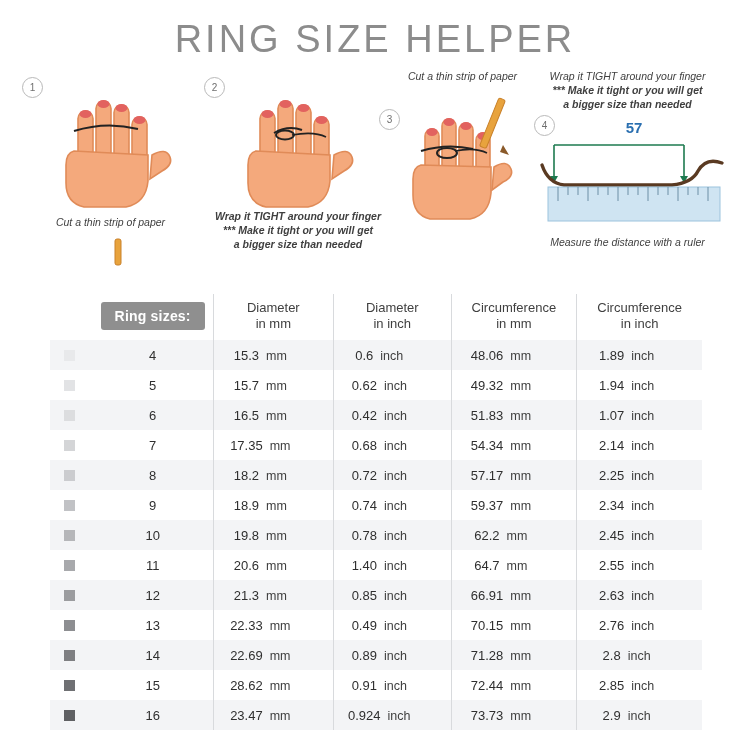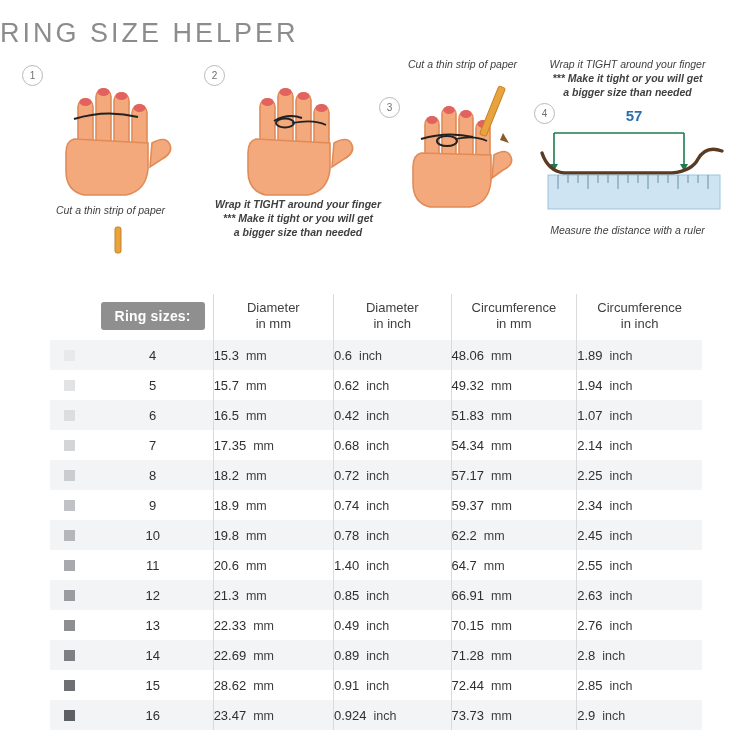--- a/index.html
+++ b/index.html
@@ -16,22 +16,22 @@
     position: relative;
   }
   .page {
     width: 750px;
     height: 750px;
     position: relative;
   }
 
   
   .title {
-    text-align: left;
-    font-size: 27px;
+    text-align: center;
+    font-size: 38px;
     letter-spacing: 3px;
     color: #8c8c8c;
     font-weight: normal;
     margin: 18px 0 0 0;
     font-family: "Liberation Sans", sans-serif;
   }
 
   
   .steps {
     position: relative;
@@ -109,21 +109,21 @@
   .sw {
     display: block;
     width: 11px;
     height: 11px;
     margin-left: 14px;
   }
   .col-size { width: 120px; text-align: center; }
   .num-cell {
     display: flex;
     align-items: baseline;
-    justify-content: flex-start;
+    justify-content: center;
     gap: 7px;
     padding-right: 26px;
   }
   .num-cell .unit { color: #3f3f3f; font-size: 12.5px; }
   .vline {
     border-left: 1px solid #d8dadd;
   }
 
   
   svg { display: block; }

